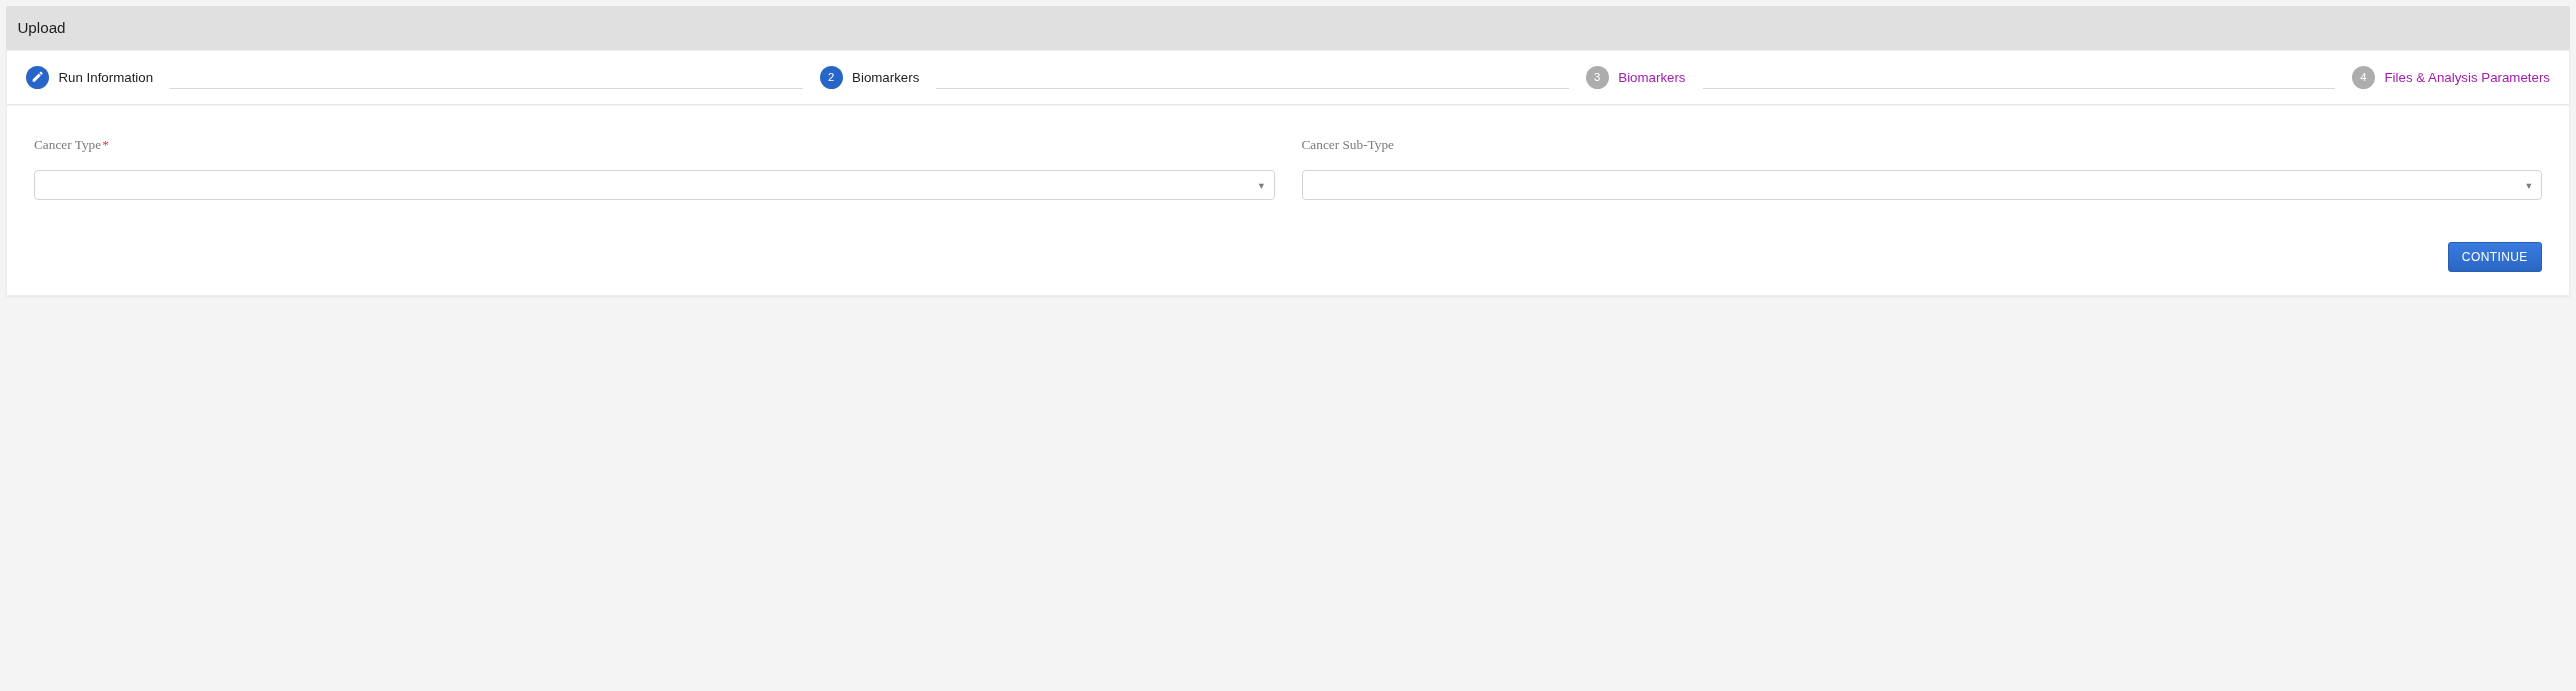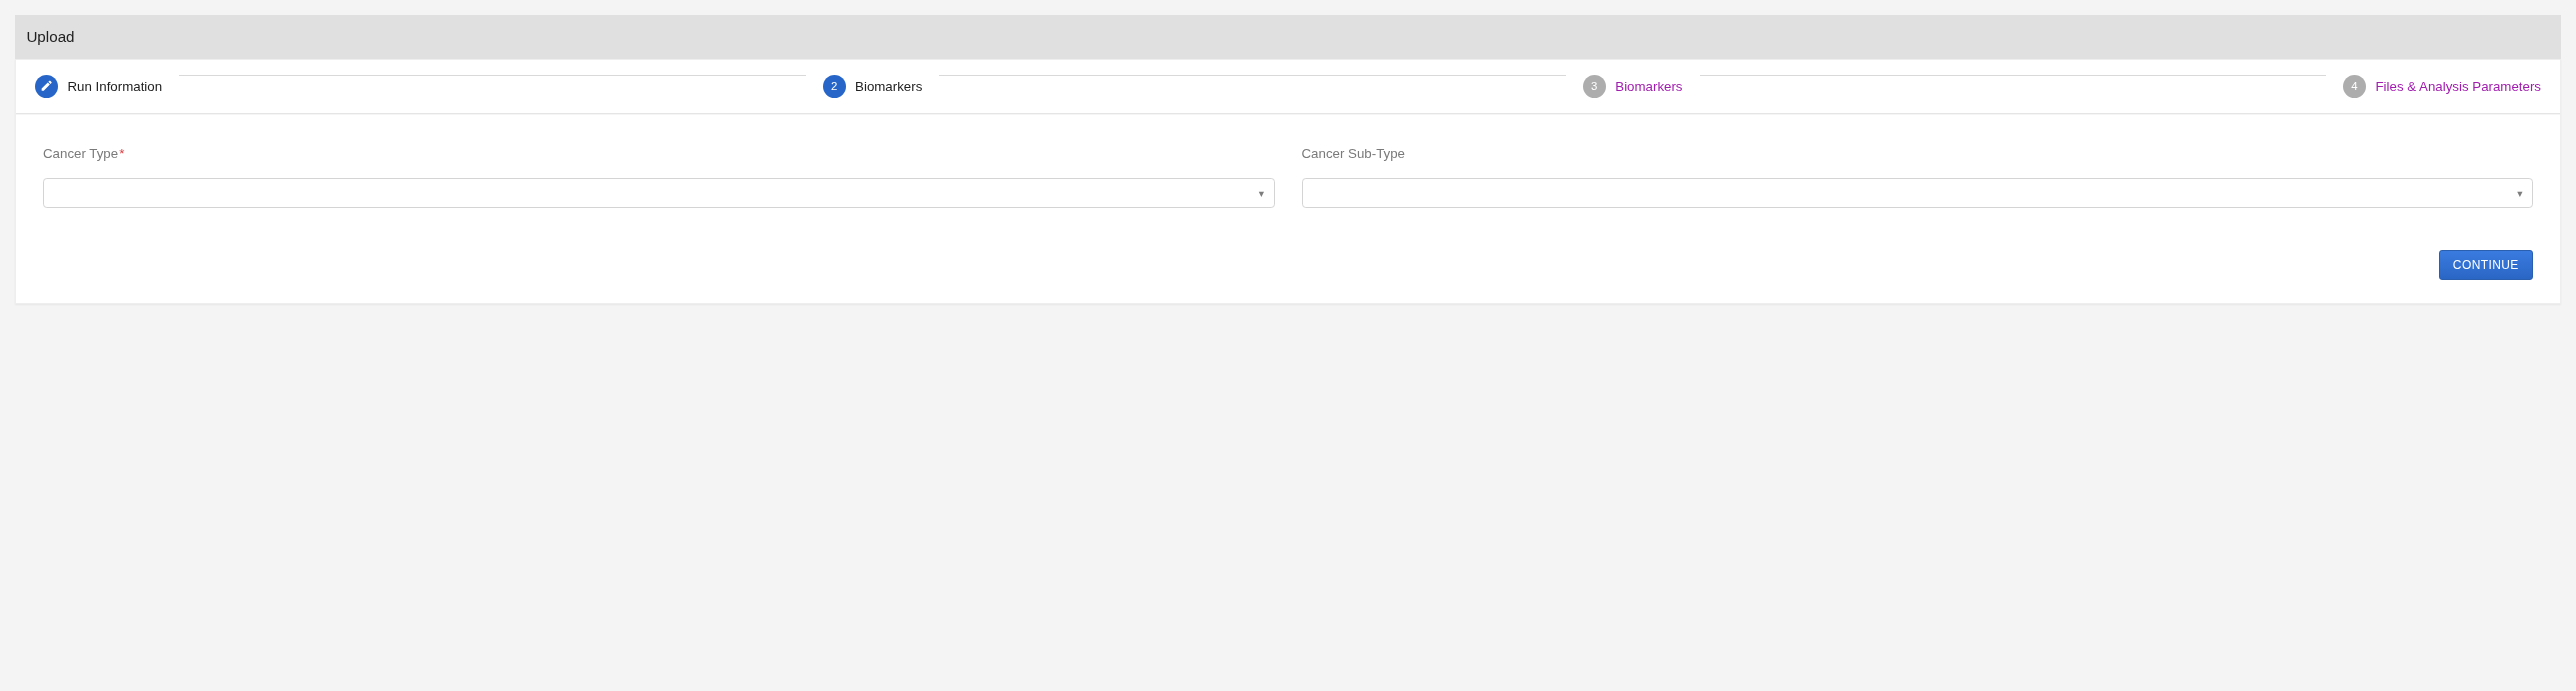--- a/index.html
+++ b/index.html
@@ -5,36 +5,36 @@
   * { box-sizing: border-box; }
   html, body {
     margin: 0;
     padding: 0;
     font-family: "Helvetica Neue", Helvetica, Arial, sans-serif;
     background: #f4f4f4;
     font-size: 13.3px;
     color: #333;
   }
   .page {
-    padding: 15px;
+    padding: 6px;
   }
   .header-bar {
     background: #e0e0e0;
     padding: 13.3px 11.4px;
     font-size: 15.2px;
     color: #222;
   }
   .card {
     background: #fff;
     border: 1px solid #eee;
     box-shadow: 0 1px 1.9px rgba(0,0,0,0.06);
   }
   .stepper {
     display: flex;
-    align-items: flex-start;
+    align-items: flex-end;
     padding: 15.2px 19px;
     border-bottom: 1px solid #e5e5e5;
     box-shadow: 0 1px 0 rgba(0,0,0,0.04);
   }
   .step {
     display: flex;
     align-items: center;
     flex-shrink: 0;
   }
   .step-badge {
@@ -70,20 +70,21 @@
   }
   .form-field {
     flex: 1 1 0;
     display: flex;
     flex-direction: column;
   }
   .field-label {
     font-size: 13.3px;
     color: #7a7a7a;
     margin-bottom: 17px;
+    font-family: Liberation Serif, serif;
   }
   .req-star { color: #e0393e; margin-left: 1px; }
   .select {
     position: relative;
     width: 100%;
     height: 30.5px;
     border: 1px solid #d4d4d4;
     border-radius: 3.8px;
     background: #fff;
     display: flex;

